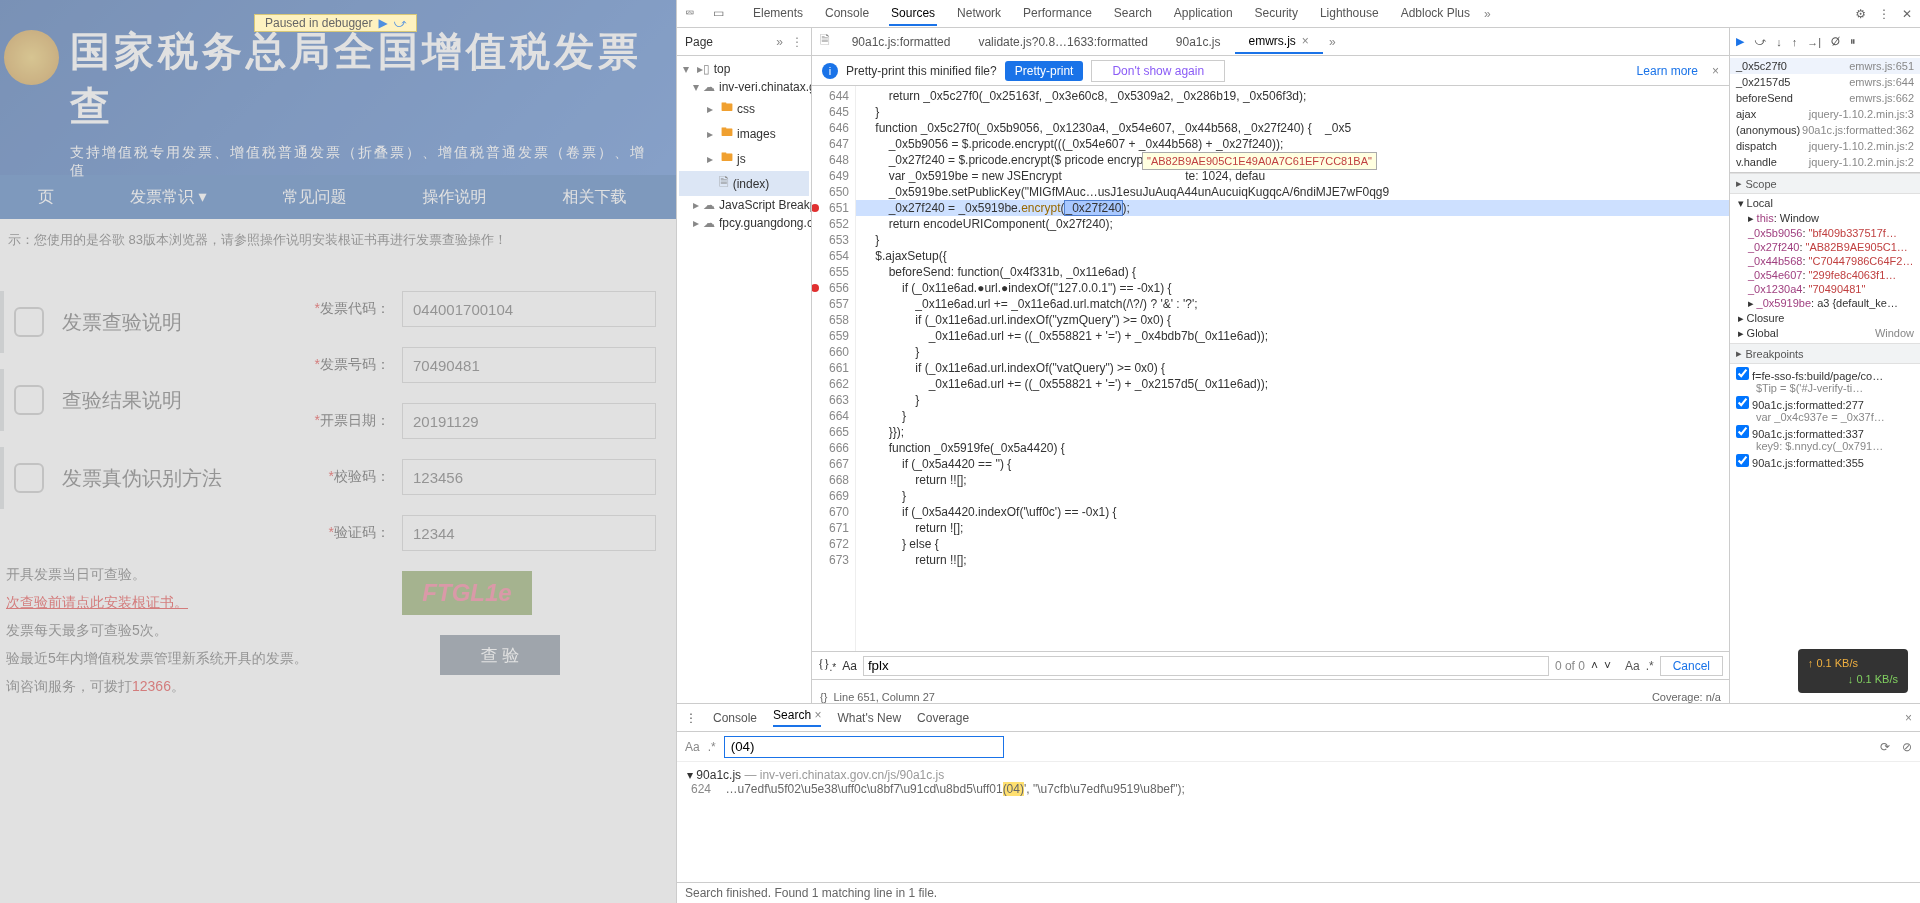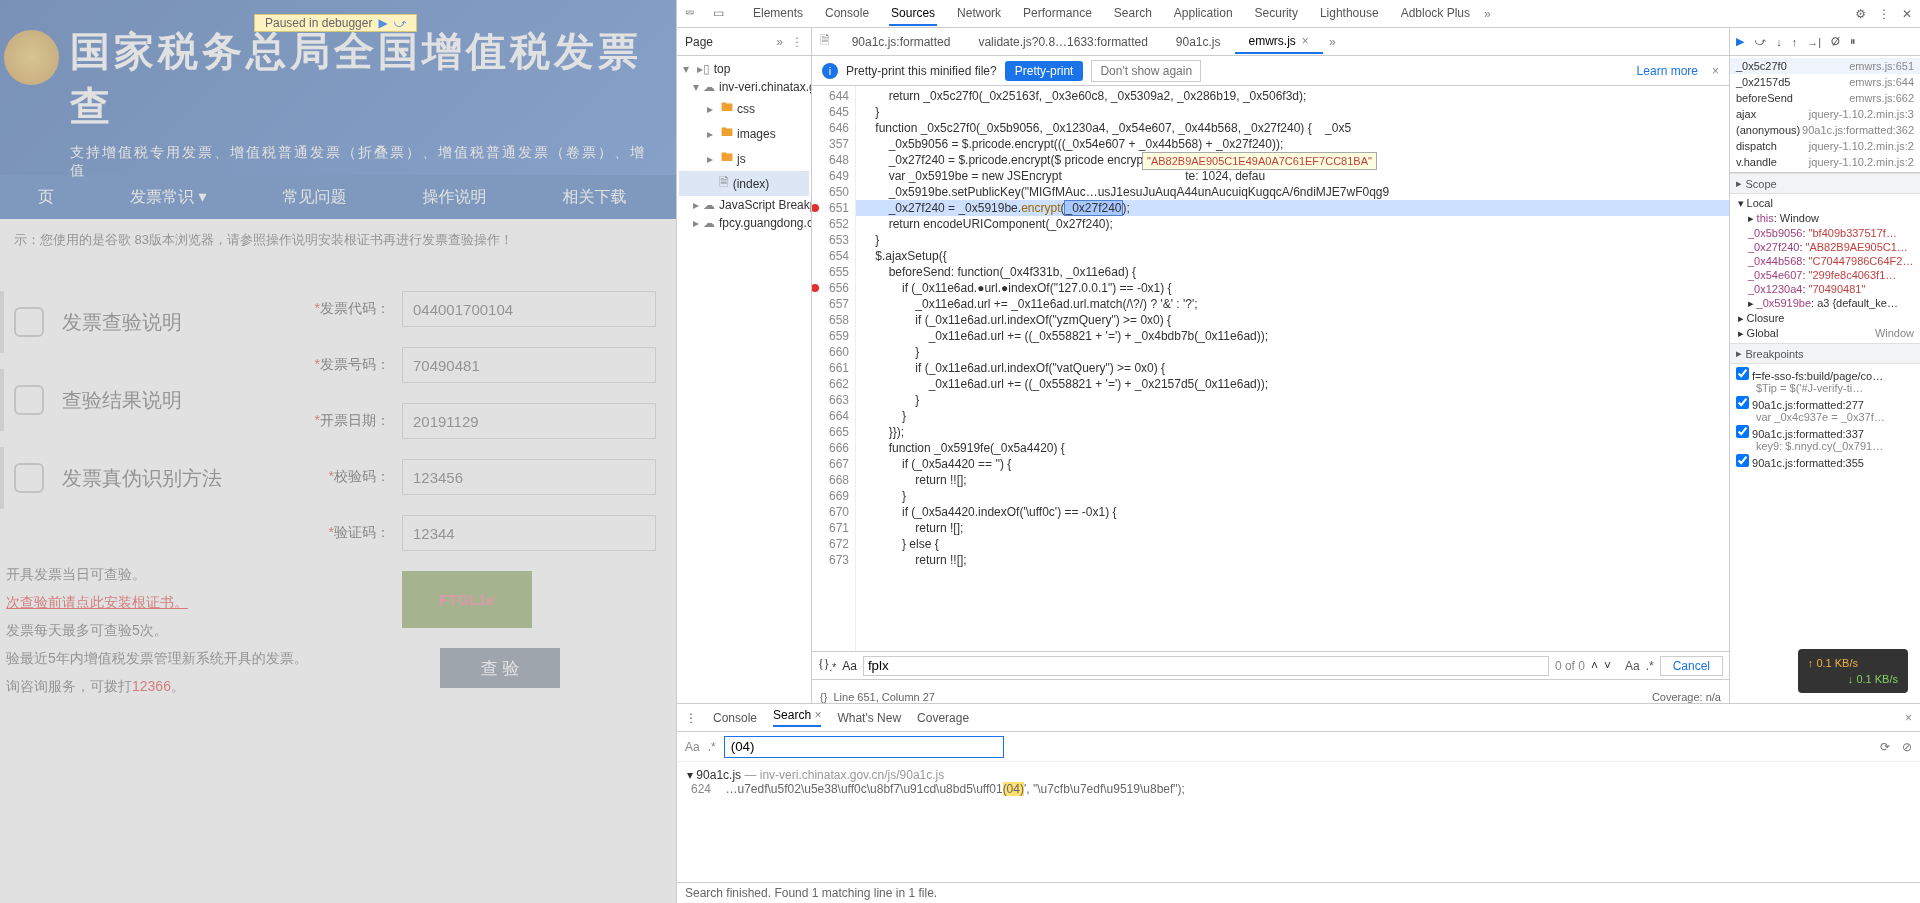--- a/index.html
+++ b/index.html
@@ -8,31 +8,31 @@
 .left { width: 676px; height: 100%; position: relative; background: #fff; }
 .overlay { position: absolute; inset: 0; background: rgba(200,200,200,0.55); z-index: 5; pointer-events: none; }
 .hero { height: 175px; background: linear-gradient(135deg,#1a4fa0,#3670c8); color: #fff; padding: 24px 20px 0 70px; position: relative; }
 .logoimg { position: absolute; left: 4px; top: 30px; width: 55px; height: 55px; border-radius: 50%; background: radial-gradient(circle,#e8c050,#c08020); }
 .hero h1 { font-size: 40px; font-weight: bold; letter-spacing: 4px; }
 .hero .sub { font-size: 14px; margin-top: 10px; letter-spacing: 2px; }
 .navbar { background: #2560b0; display: flex; color: #fff; height: 44px; align-items: center; font-size: 16px; }
 .navbar div { padding: 0 38px; }
 .debug-badge { position: absolute; top: 14px; left: 254px; background: #fef2c0; border: 1px solid #d8c878; padding: 1px 10px; font-size: 12px; color: #666; z-index: 10; display: flex; align-items: center; gap: 6px; }
 .debug-badge .ic { color: #5090e0; }
-.warn { background: #fff; border: none; padding: 12px 14px; font-size: 13px; color: #555; }
+.warn { background: #fff; border: none; padding: 12px 8px; font-size: 13px; color: #555; }
 .form-wrap { display: flex; }
 .sidebar-l { width: 300px; padding: 30px 0 0 0; }
 .side-item { display: flex; align-items: center; gap: 18px; padding: 16px 10px; font-size: 20px; color: #555; border-left: 4px solid #d0d4d8; margin-bottom: 16px; }
 .side-icon { width: 30px; height: 30px; border: 2px solid #bbb; border-radius: 6px; }
 .form-r { flex: 1; padding: 30px 20px 0 0; }
 .row { display: flex; align-items: center; margin-bottom: 20px; }
 .row label { width: 90px; text-align: right; font-size: 14px; color: #333; }
 .row label .req { color: #e02020; }
 .row input { flex: 1; height: 36px; border: 1px solid #ccc; padding: 0 10px; font-size: 15px; color: #555; margin-left: 12px; }
-.captcha { width: 130px; height: 57px; background: #7b9a4a; display: flex; align-items: center; justify-content: center; color: #f06080; font-size: 15px; font-weight: bold; margin-left: 102px; }
+.captcha { width: 130px; height: 44px; background: #7b9a4a; display: flex; align-items: center; justify-content: center; color: #f06080; font-size: 24px; font-weight: bold; font-style: italic; margin-left: 102px; }
 .notes { padding: 0 6px; font-size: 14px; color: #555; line-height: 28px; }
 .notes .link { color: #e02020; text-decoration: underline; }
 .btn-submit { width: 120px; height: 40px; background: #6d7b8a; color: #fff; border: none; font-size: 17px; margin: 20px 0 0 140px; }
 
 .dev { flex: 1; height: 100%; display: flex; flex-direction: column; border-left: 1px solid #ccc; background: #fff; color: #333; font-family: "Segoe UI", Arial; font-size: 12px; }
 .dev-toolbar { height: 28px; border-bottom: 1px solid #ccc; display: flex; align-items: center; padding: 0 8px; gap: 12px; }
 .dev-toolbar .ic { width: 16px; height: 16px; color: #666; }
 .dev-tabs { display: flex; gap: 18px; margin-left: 10px; }
 .dev-tabs div { color: #555; padding: 4px 2px; cursor: pointer; }
 .dev-tabs .active { color: #000; border-bottom: 2px solid #1a73e8; }
@@ -53,21 +53,21 @@
 .tree .ind3 { padding-left: 40px; }
 
 .src-mid { flex: 1; display: flex; flex-direction: column; border-right: 1px solid #ccc; min-width: 0; }
 .file-tabs { height: 28px; border-bottom: 1px solid #ccc; display: flex; align-items: center; }
 .file-tabs .ftab { padding: 4px 14px; color: #555; font-size: 12px; display: flex; align-items: center; gap: 6px; }
 .file-tabs .ftab.active { background: #fff; border-bottom: 2px solid #1a73e8; color: #000; }
 .file-tabs .close { color: #888; }
 .pretty-bar { height: 30px; background: #fff; border-bottom: 1px solid #ccc; display: flex; align-items: center; padding: 0 10px; gap: 8px; }
 .pretty-bar .info { width: 16px; height: 16px; border-radius: 50%; background: #1a73e8; color: #fff; text-align: center; line-height: 16px; font-size: 11px; }
 .pretty-bar .btnp { background: #1a73e8; color: #fff; padding: 3px 10px; border-radius: 3px; }
-.pretty-bar .btnd { border: 1px solid #ccc; padding: 3px 8px; color: #737373; }
+.pretty-bar .btnd { border: 1px solid #ccc; padding: 3px 20px; color: #8b5cf6; }
 .pretty-bar .lm { margin-left: auto; color: #1a73e8; }
 .code { flex: 1; display: flex; font-family: Consolas, monospace; font-size: 12px; overflow: hidden; }
 .gutter { background: #fff; color: #888; text-align: right; padding: 2px 6px 2px 2px; border-right: 1px solid #eee; width: 44px; }
 .gutter div { height: 16px; line-height: 16px; position: relative; }
 .bp { position: absolute; left: -3px; width: 8px; height: 8px; border-radius: 50%; background: #e03030; top: 4px; }
 .codelines { flex: 1; overflow: hidden; white-space: pre; line-height: 16px; padding-top: 2px; }
 .codelines div { height: 16px; padding-left: 6px; }
 .fn { color: #986801; }
 .hl-line { background: #cde0ff; }
 .hl-span { background: #a8c8ff; border: 1px solid #5080d0; }
@@ -283,21 +283,21 @@
         <span class="btnp">Pretty-print</span>
         <span class="btnd">Don't show again</span>
         <span class="lm">Learn more</span>
         <span style="color:#888;margin-left:6px">×</span>
       </div>
       <div class="code" style="position:relative;">
         <div class="gutter" id="gutter">
             <div>644</div>
             <div>645</div>
             <div>646</div>
-            <div>357</div>
+            <div>647</div>
             <div>648</div>
             <div>649</div>
             <div>650</div>
             <div>651<span class="bp"></span></div>
             <div>652</div>
             <div>653</div>
             <div>654</div>
             <div>655</div>
             <div>656<span class="bp"></span></div>
             <div>657</div>

